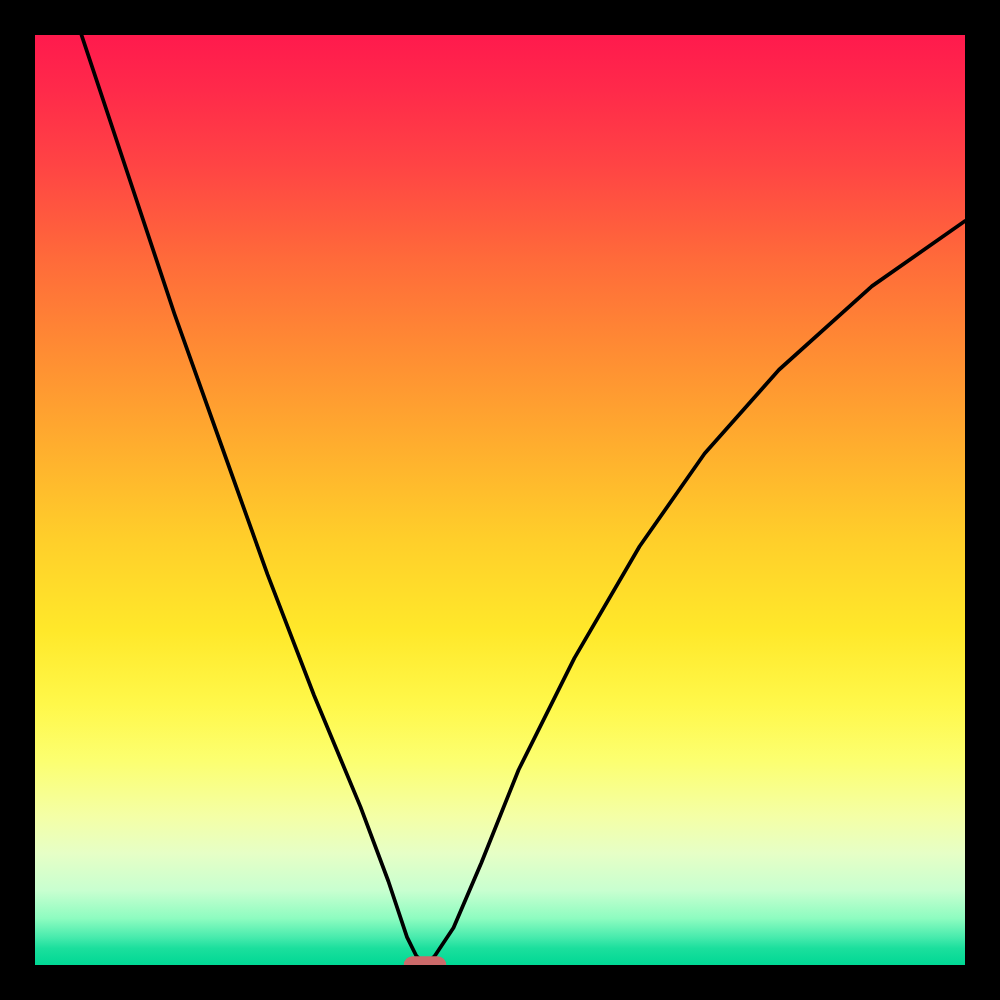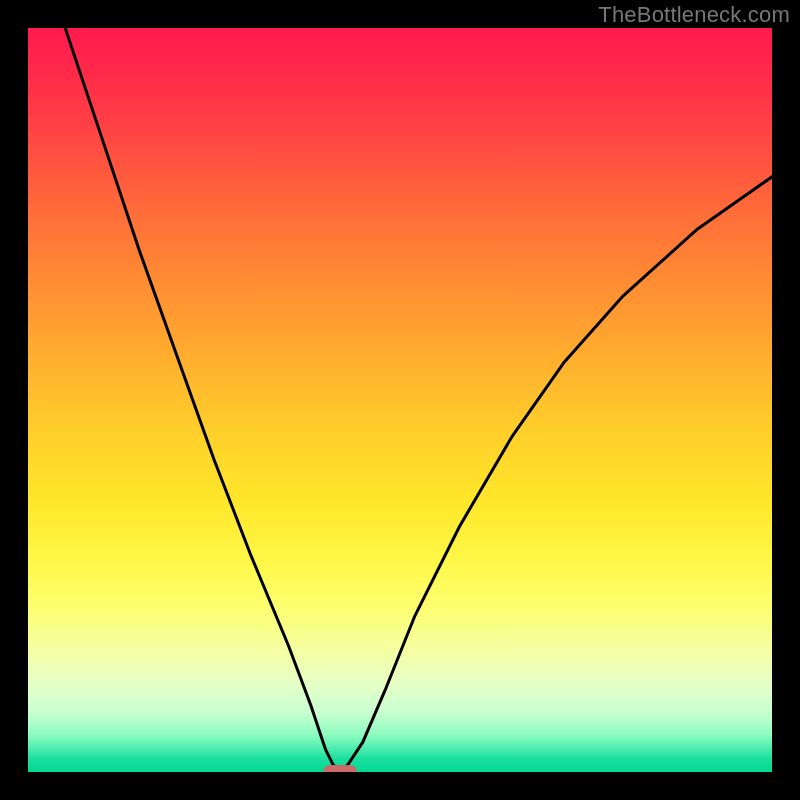--- a/index.html
+++ b/index.html
@@ -74,14 +74,13 @@
   <div class="plot-area">
     <div class="gradient-bg"></div>
 
     <svg class="curve-svg" viewBox="0 0 744 744" preserveAspectRatio="none">
       <path id="curve-path" fill="none" stroke="#000" stroke-width="3" stroke-linejoin="round" stroke-linecap="round" d="M37.2 0.0 L74.4 111.6 L111.6 223.2 L148.8 327.4 L186.0 431.5 L223.2 528.2 L260.4 617.5 L282.7 677.0 L297.6 721.7 L305.0 736.6 L312.5 744.0 L319.9 736.6 L334.8 714.2 L357.1 662.2 L386.9 587.8 L431.5 498.5 L483.6 409.2 L535.7 334.8 L595.2 267.8 L669.6 200.9 L744.0 148.8"></path>
     </svg>
 
     <div id="marker" class="marker" style="width: 34px; height: 14px; left: 295.48px; top: 737px; background: rgb(204, 106, 106);"></div>
   </div>
 
-  <div class="watermark">TheBottleneck.com</div>
 </div>
 
 </body></html>

